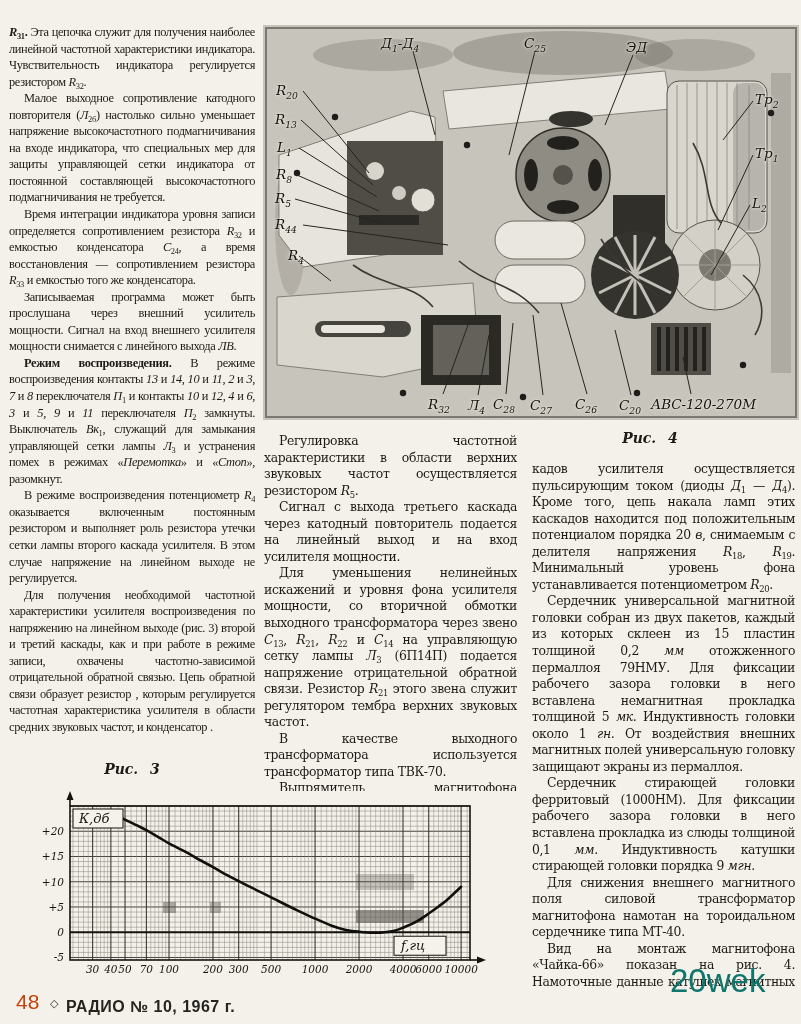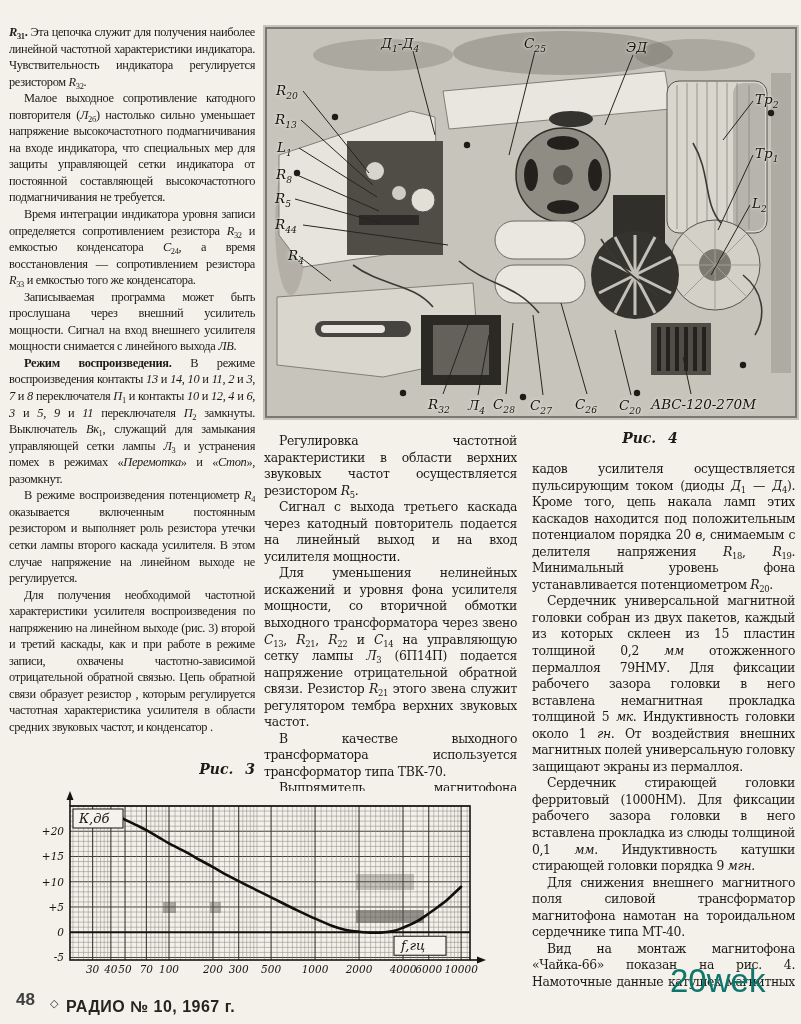--- a/index.html
+++ b/index.html
@@ -13,27 +13,27 @@
   #col-middle{left:264px;top:433px;width:253px;height:358px;}
   #col-right{left:532px;top:453px;width:263px;height:540px;}
   #col-right p:first-child{text-indent:0;margin-top:8px;}
   sub{font-size:68%;line-height:0;}
   .photo{position:absolute;left:263px;top:25px;width:448px;height:395px;background:#fef9c3;}
   .photo svg{position:absolute;left:0;top:0;}
   #photo-labels{position:absolute;left:0;top:0;width:100%;height:100%;}
   .plabel{position:absolute;font-style:italic;font-size:13.5px;color:#14120e;white-space:nowrap;
           text-shadow:0 0 2px rgba(242,240,232,.95),0 0 5px rgba(242,240,232,.85);}
   .caption{position:absolute;font-weight:bold;font-style:italic;font-size:14px;word-spacing:7px;}
-  #cap3{left:9px;top:761px;width:246px;text-align:right;}
+  #cap3{left:9px;top:761px;width:246px;text-align:center;}
   #cap4{left:560px;top:430px;width:180px;text-align:center;font-style:italic;}
   .chart{position:absolute;left:38px;top:790px;width:450px;height:196px;}
   .chart text.tick{font-family:"DejaVu Serif",serif;font-style:italic;font-size:10.5px;fill:#17150f;letter-spacing:0;}
   .chart text.axlabel{font-family:"DejaVu Serif",serif;font-style:italic;font-size:13px;fill:#17150f;}
   .footer{position:absolute;left:0;top:986px;width:801px;height:38px;font-family:"Liberation Sans",sans-serif;}
-  .pagenum{position:absolute;left:16px;top:4px;font-size:17px;font-weight:bold;color:#404040;}
+  .pagenum{position:absolute;left:16px;top:4px;font-size:21px;font-weight:normal;color:#c2410c;}
   .diamond{position:absolute;left:50px;top:11px;font-size:11px;color:#2a2a2a;}
   .journal{position:absolute;left:66px;top:12px;font-size:16px;font-weight:bold;letter-spacing:.5px;color:#26241f;}
   .watermark{position:absolute;left:662px;top:962px;font-size:33px;color:#0f766e;
              font-family:"Liberation Sans",sans-serif;margin-left:8px;}
 </style>
 </head>
 <body>
 
 <div class="page">
 

